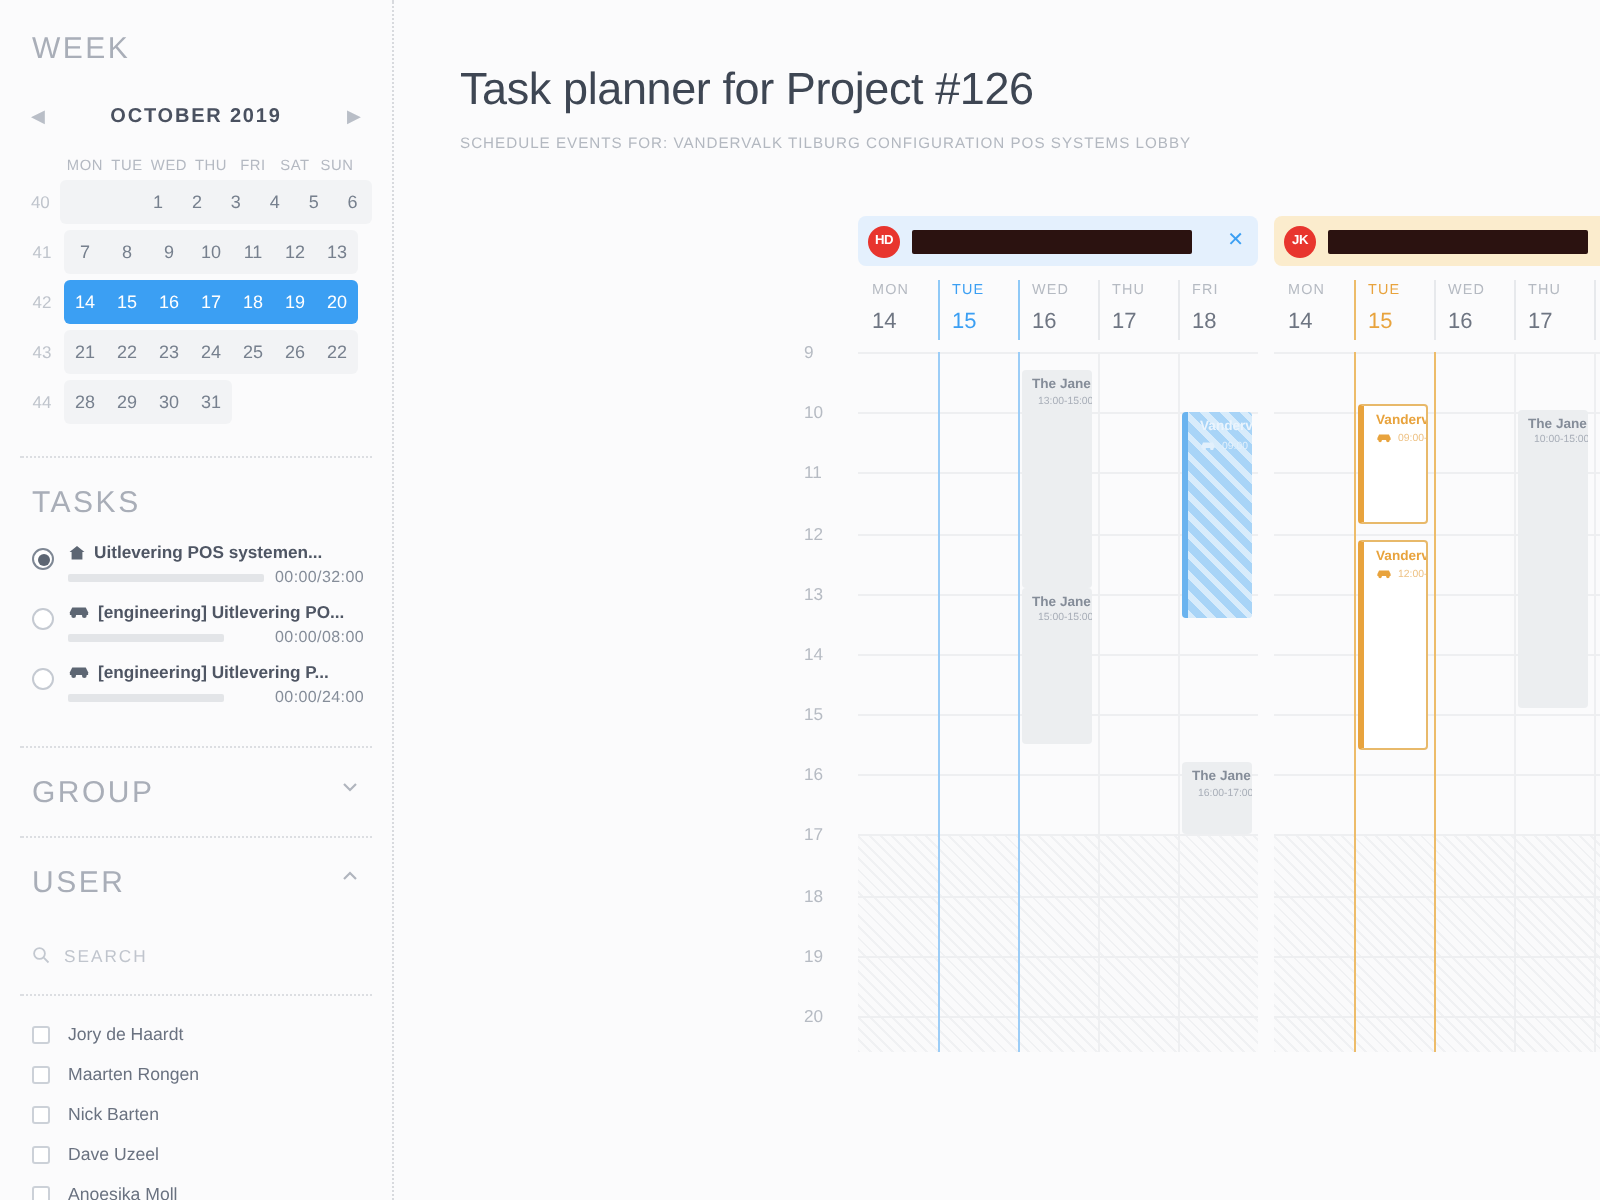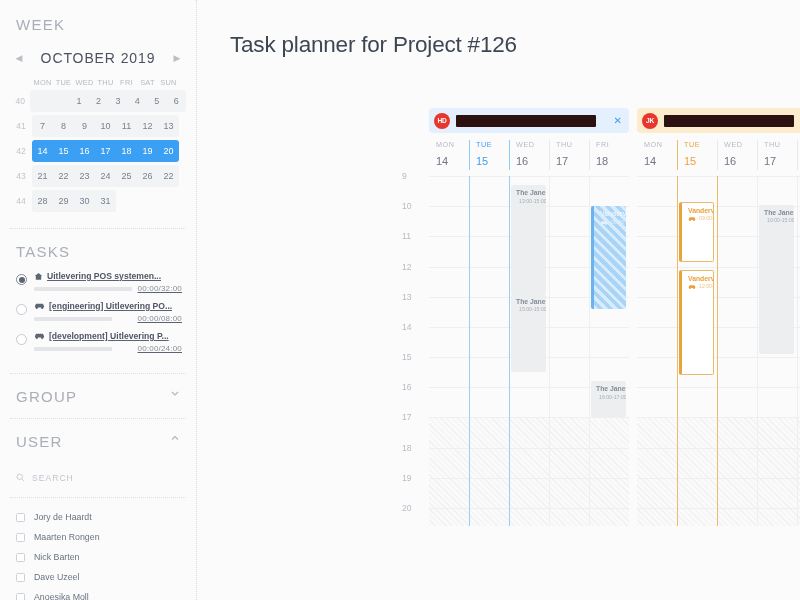--- a/index.html
+++ b/index.html
@@ -22,21 +22,21 @@
   }
   .section-label {
     font-size:15px; letter-spacing:1.25px; color:#a9aeb8;
     font-weight:400; text-transform:uppercase;
   }
   .week-label { padding:16px 0 0 16px; }
 
   
   .cal { margin-top:14px; padding:0 10px; }
   .cal-head { display:flex; align-items:center; justify-content:center; gap:8px; height:22px; }
-  .cal-title { font-size:14px; font-weight:400; color:#4a5160; letter-spacing:.9px; }
+  .cal-title { font-size:10px; font-weight:700; color:#4a5160; letter-spacing:.9px; }
   .cal-arrow { width:14px; text-align:center; font-size:9px; color:#b9bec7; cursor:pointer; }
   .cal-arrow.l { margin-right:auto; margin-left:2px;}
   .cal-arrow.r { margin-left:auto; margin-right:2px;}
   .cal-dow { display:flex; margin-top:9px; padding-left:22px; }
   .cal-dow span {
     width:21px; text-align:center; font-size:7.4px; color:#b4b9c2;
     letter-spacing:.3px; font-weight:400;
   }
   .cal-row { display:flex; align-items:center; height:22px; margin-top:3px; }
   .cal-wk { width:22px; text-align:center; font-size:8.5px; color:#bfc4cc; }
@@ -58,21 +58,21 @@
     display:flex; align-items:flex-start; gap:7px;
     padding:4px 14px 4px 16px; cursor:pointer;
   }
   .radio {
     width:11px; height:11px; border-radius:50%;
     border:1px solid #c5cad2; flex:0 0 11px; margin-top:3px;
     display:flex; align-items:center; justify-content:center; background:#fff;
   }
   .radio.on { border-color:#7e8794; }
   .radio.on::after { content:""; width:6px; height:6px; border-radius:50%; background:#5d6673; }
-  .task-body { flex:1; min-width:0;text-decoration:underline; }
+  .task-body { flex:1; min-width:0; }
   .task-top { display:flex; align-items:center; gap:4px; }
   .task-ico { flex:0 0 auto; color:#5d6673; display:block; }
   .task-name {
     font-size:8.6px; color:#4f5664; font-weight:700; white-space:nowrap;
     overflow:hidden; text-overflow:ellipsis;
   }
   .task-bot { display:flex; align-items:center; margin-top:3px; gap:6px; }
   .bar { height:4px; background:#e3e5e8; border-radius:1px; }
   .task-time { font-size:8px; color:#858d99; margin-left:auto; letter-spacing:.2px; }
 
@@ -298,21 +298,21 @@
   </div>
           <div class="task">
     <div class="radio "></div>
     <div class="task-body">
       <div class="task-top">
         <svg class="task-ico" width="11" height="7.92" viewBox="0 0 14 10">
                   <path d="M1.2 7 V5.2 L2.7 2.2 H11.3 L12.8 5.2 V7 Z" fill="#5d6673"></path>
                   <circle cx="3.6" cy="7.4" r="1.5" fill="#5d6673"></circle>
                   <circle cx="10.4" cy="7.4" r="1.5" fill="#5d6673"></circle>
                 </svg>
-                <div class="task-name">[development] Uitlevering P...</div>
+                <div class="task-name">[engineering] Uitlevering P...</div>
       </div>
       <div class="task-bot">
         <div class="bar" style="width:78px"></div>
         <div class="task-time">00:00/24:00</div>
       </div>
     </div>
   </div>
         </div>
     </div>
 
@@ -365,20 +365,21 @@
      <div class="cbx"></div>
      <div class="user-name">Anoesjka Moll</div>
    </div>
       </div>
 
     <hr class="sep" style="margin-top:8px;">
   </aside>
 
   <main class="main">
     <h1 class="title">Task planner for Project #126</h1>
+    <div class="subtitle">SCHEDULE EVENTS FOR: VANDERVALK TILBURG CONFIGURATION POS SYSTEMS LOBBY</div>
 
     <section class="planner">
       <div class="gutter" id="time-gutter">
           <div class="tick" style="top:63px">9</div>
           <div class="tick" style="top:93.17241379310344px">10</div>
           <div class="tick" style="top:123.34482758620689px">11</div>
           <div class="tick" style="top:153.51724137931035px">12</div>
           <div class="tick" style="top:183.68965517241378px">13</div>
           <div class="tick" style="top:213.86206896551724px">14</div>
           <div class="tick" style="top:244.0344827586207px">15</div>

